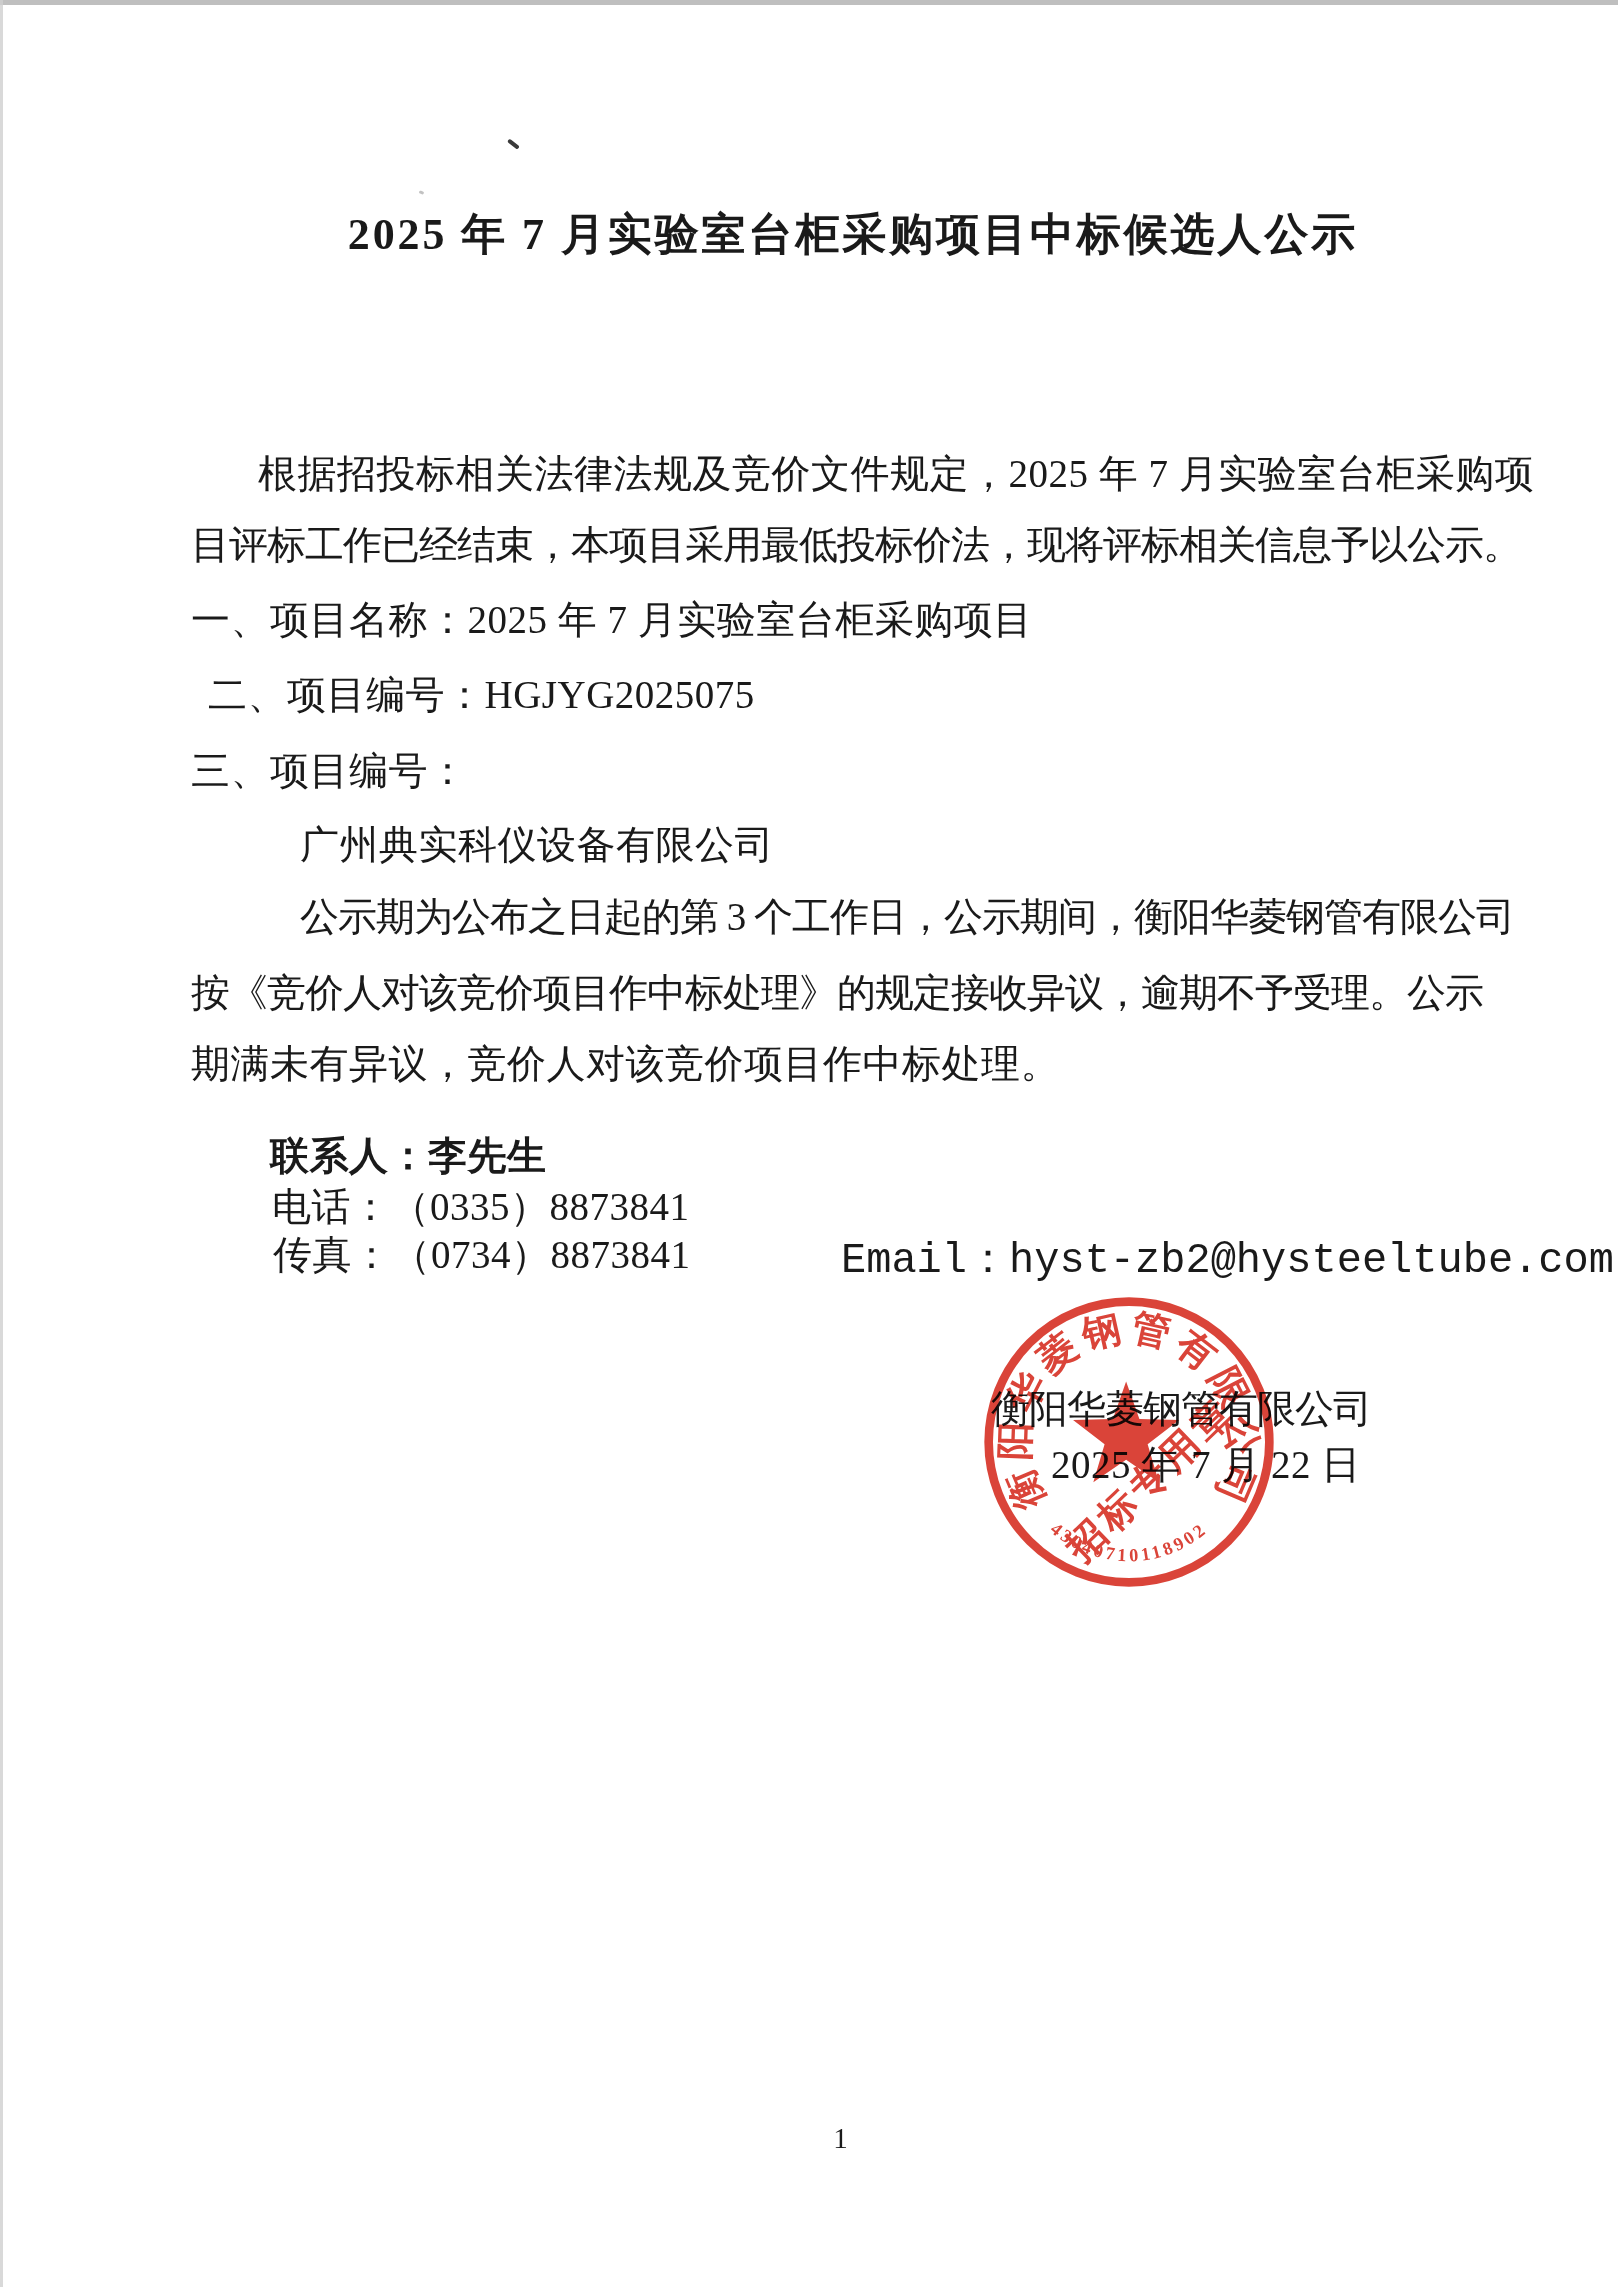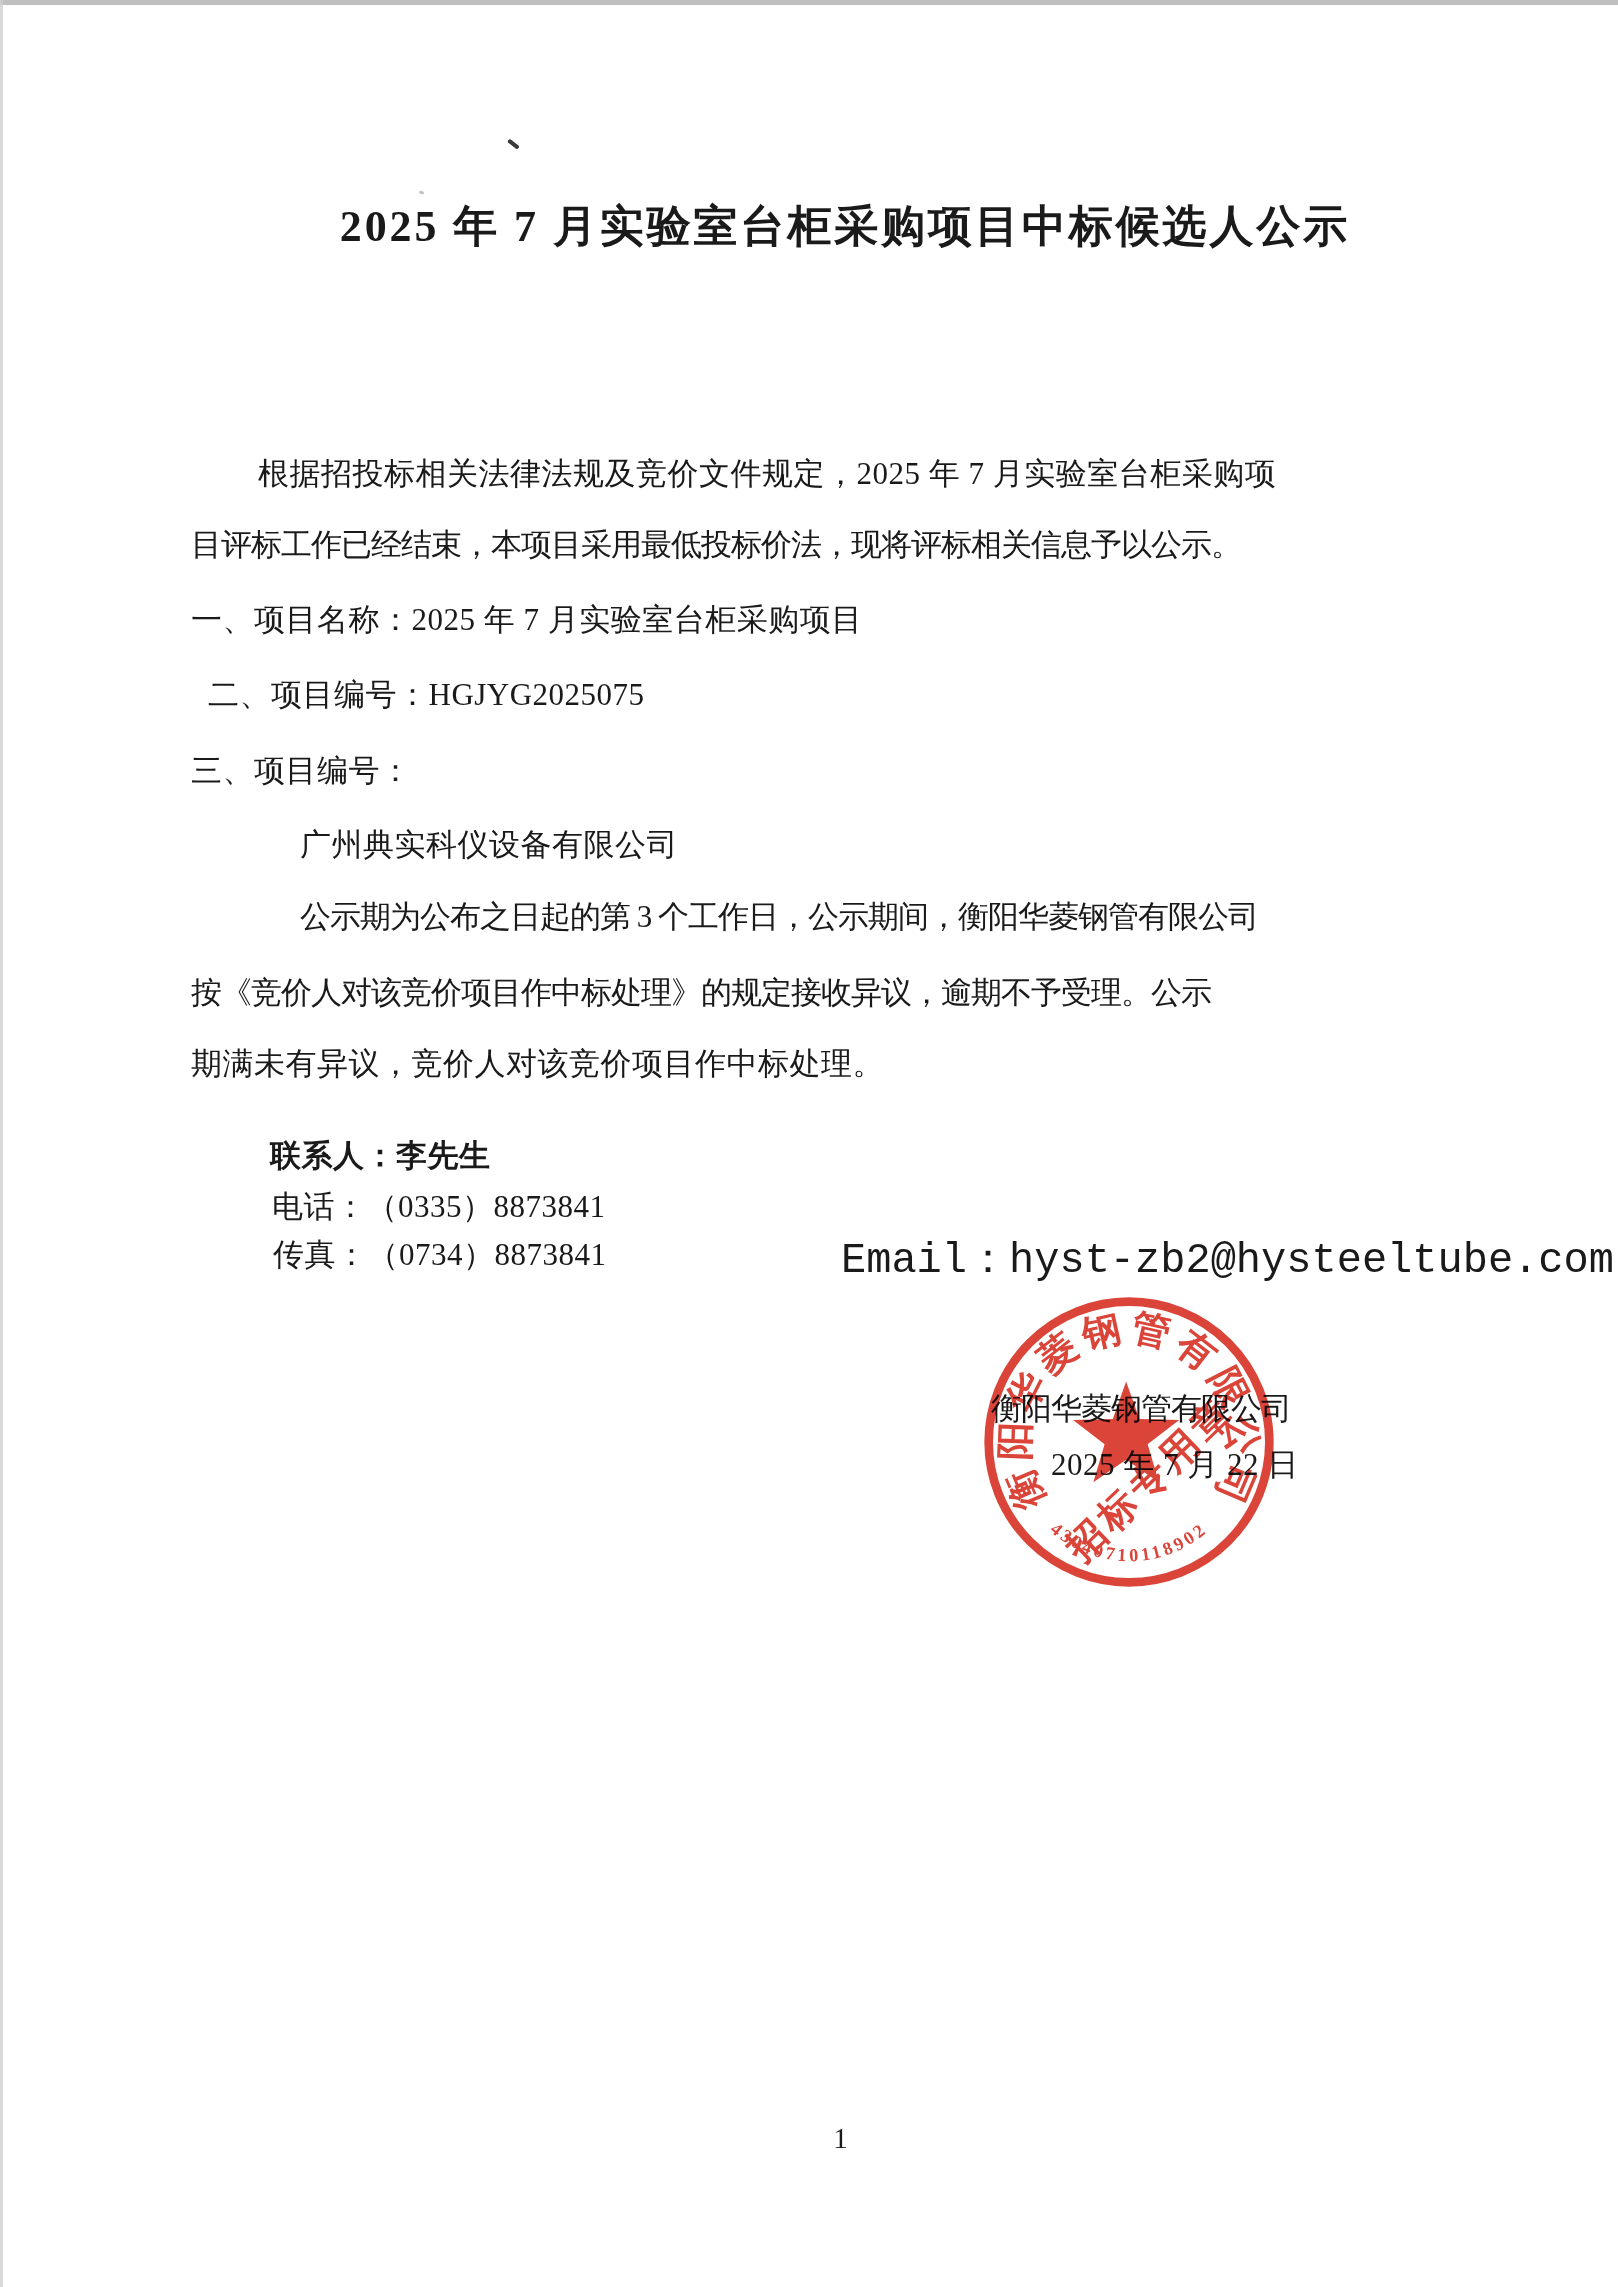--- a/index.html
+++ b/index.html
@@ -9,24 +9,24 @@
     color:#1a1a1a;overflow:hidden;
     -webkit-font-smoothing:antialiased;
   }
   .edge-top{position:absolute;left:0;top:0;width:1619px;height:4.9px;background:#a9a9a9;opacity:.75;}
   .edge-left{position:absolute;left:0;top:0;width:2.9px;height:2288px;background:#cfcfcf;opacity:.8;}
   .speck1{position:absolute;left:507px;top:142px;width:12.7px;height:3.9px;background:#3a3a3a;transform:rotate(38deg);border-radius:2px;}
   .speck2{position:absolute;left:419px;top:191px;width:4.9px;height:2.9px;background:#9a9a9a;opacity:.6;transform:rotate(20deg);border-radius:2px;}
 
   .title{
     position:absolute;left:845px;top:197px;transform:translateX(-50%);
-    font-size:44px;font-weight:700;letter-spacing:2.9px;white-space:pre;margin:0;
+    font-size:44px;font-weight:700;letter-spacing:2.9px;white-space:pre;margin:8px;
   }
   .line{
-    position:absolute;font-size:31px;line-height:45px;white-space:pre;letter-spacing:0.5px;
+    position:absolute;font-size:39px;line-height:45px;white-space:pre;letter-spacing:0.5px;
   }
   .mono{font-family:"Liberation Mono","DejaVu Sans Mono",monospace;font-size:42px;letter-spacing:0;}
   .pgnum{position:absolute;left:782px;top:2122px;width:117px;text-align:center;font-size:29px;}
 
   .stamp{
     position:absolute;left:980px;top:1293px;width:298px;height:298px;
     mix-blend-mode:multiply;opacity:.95;
   }
   .stamp svg{display:block;}
   .stamp text{font-family:"Liberation Serif","DejaVu Serif",serif;font-weight:bold;}

